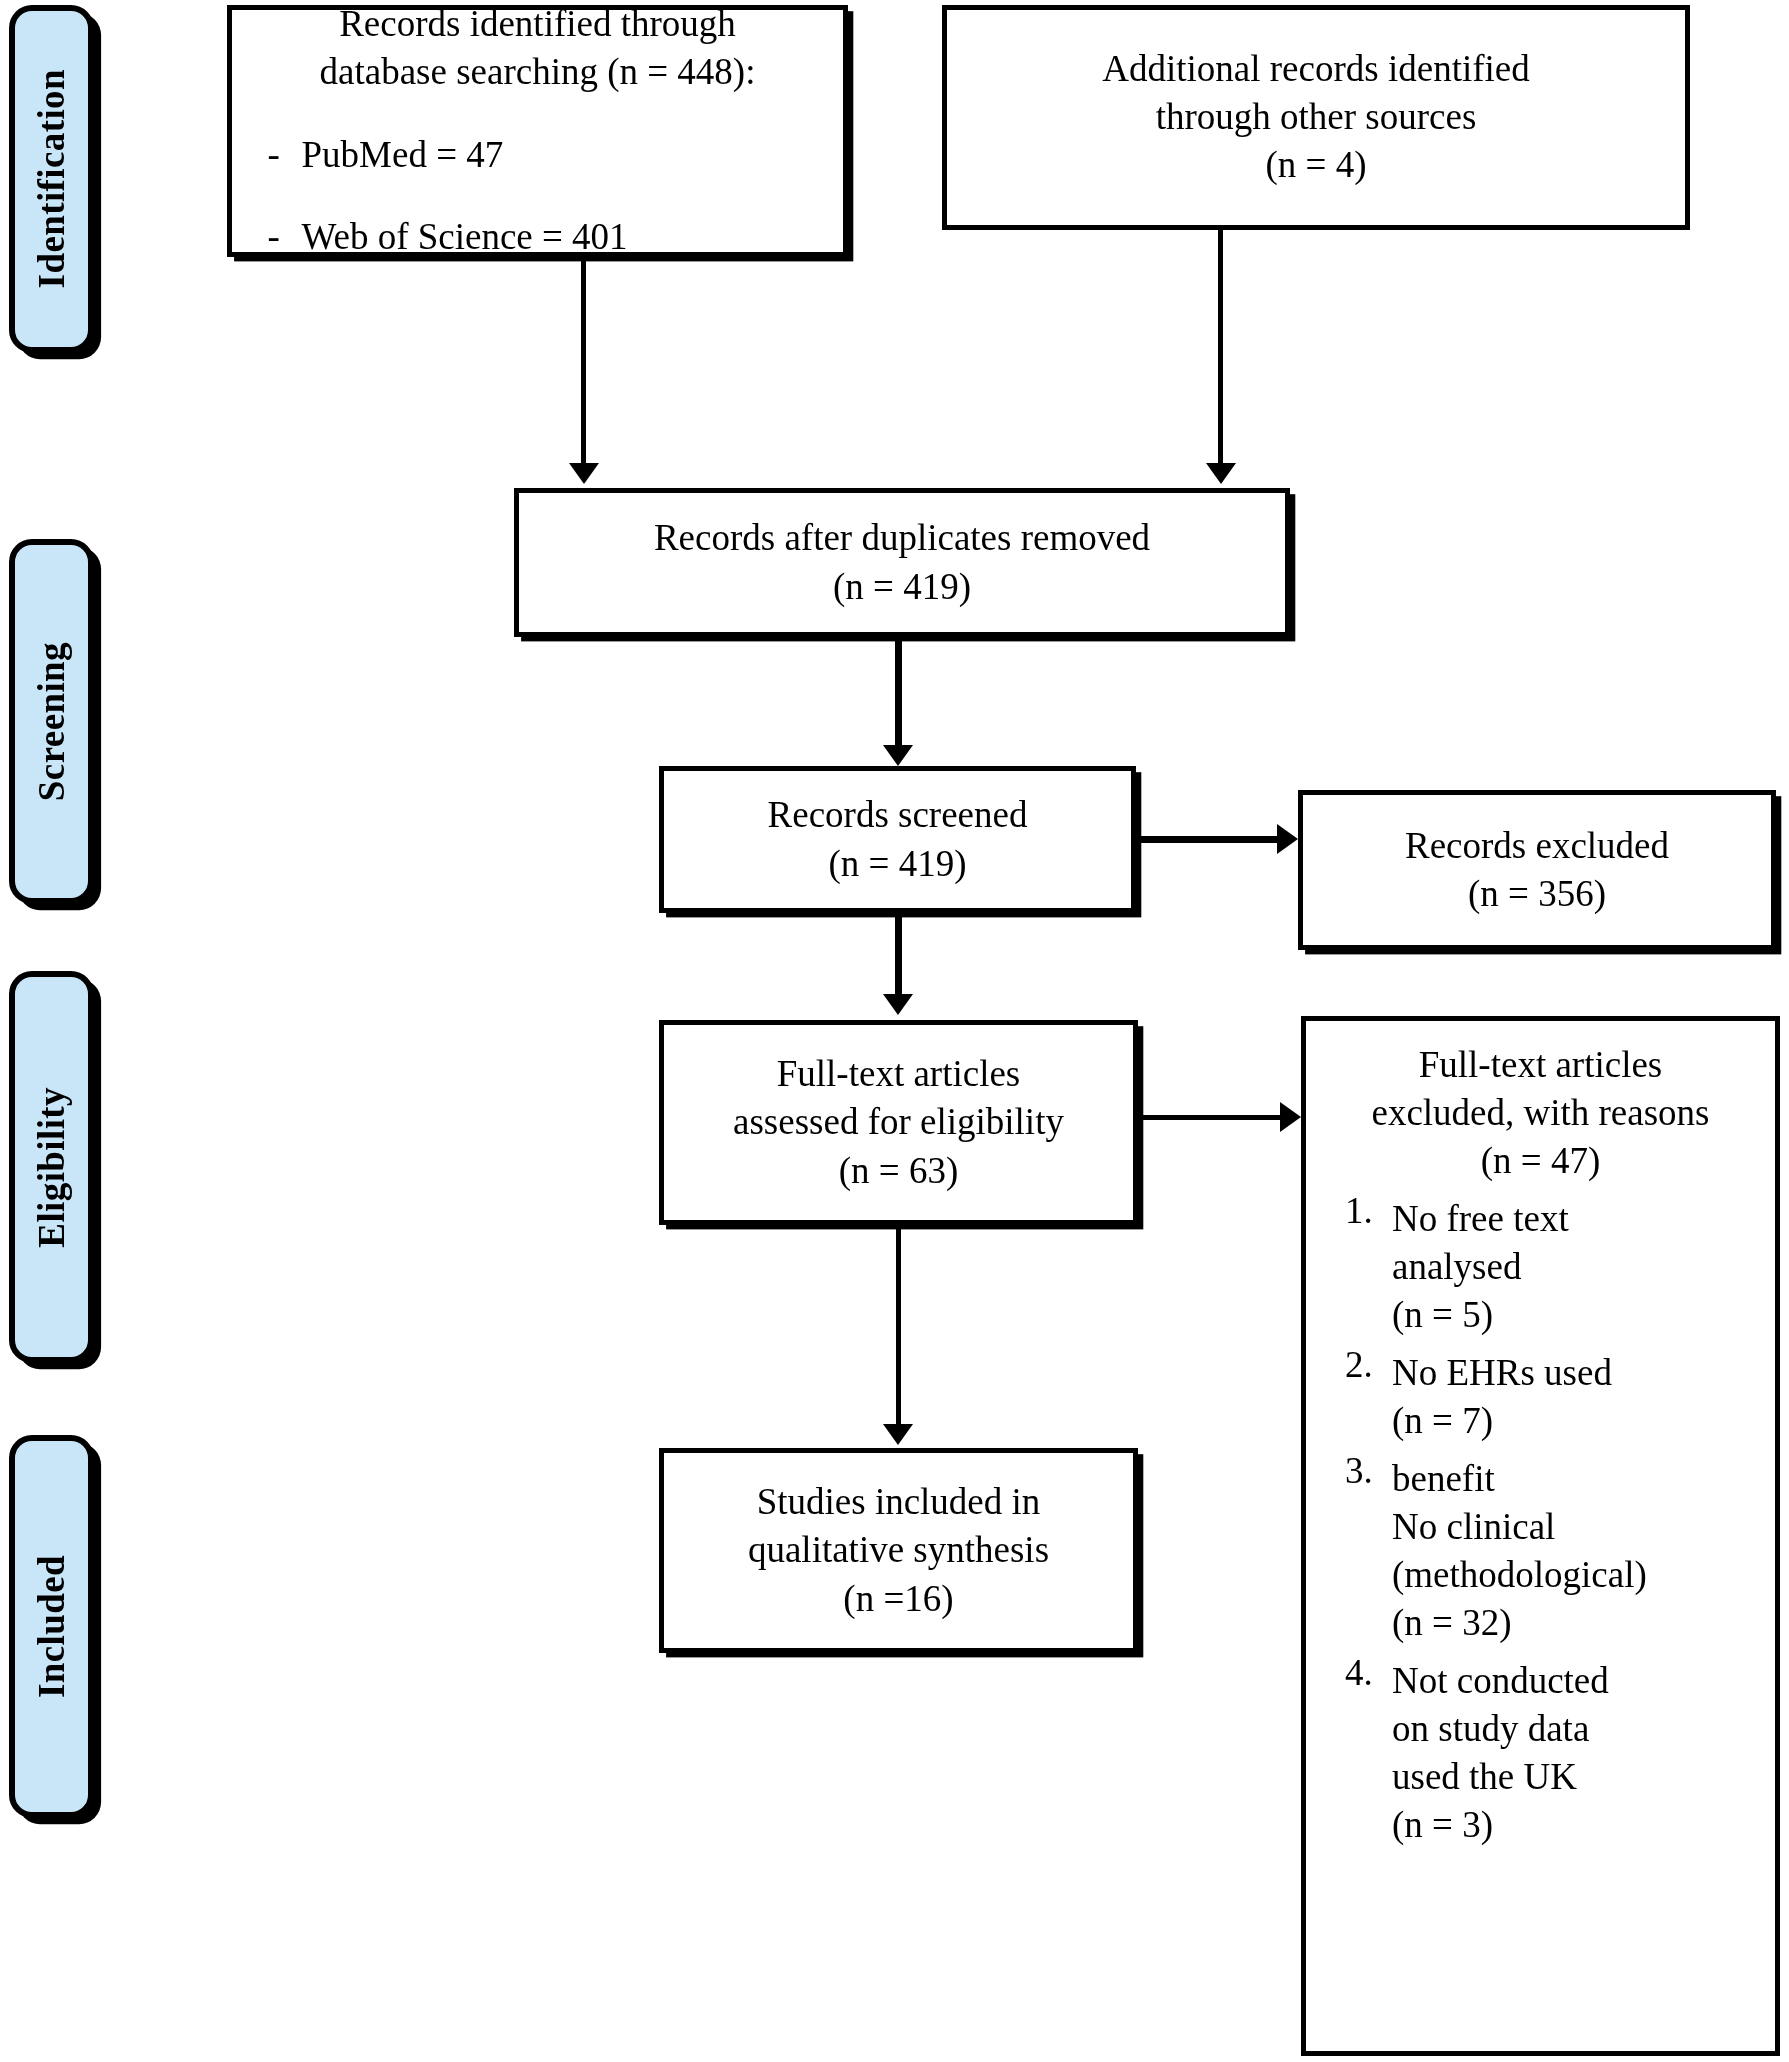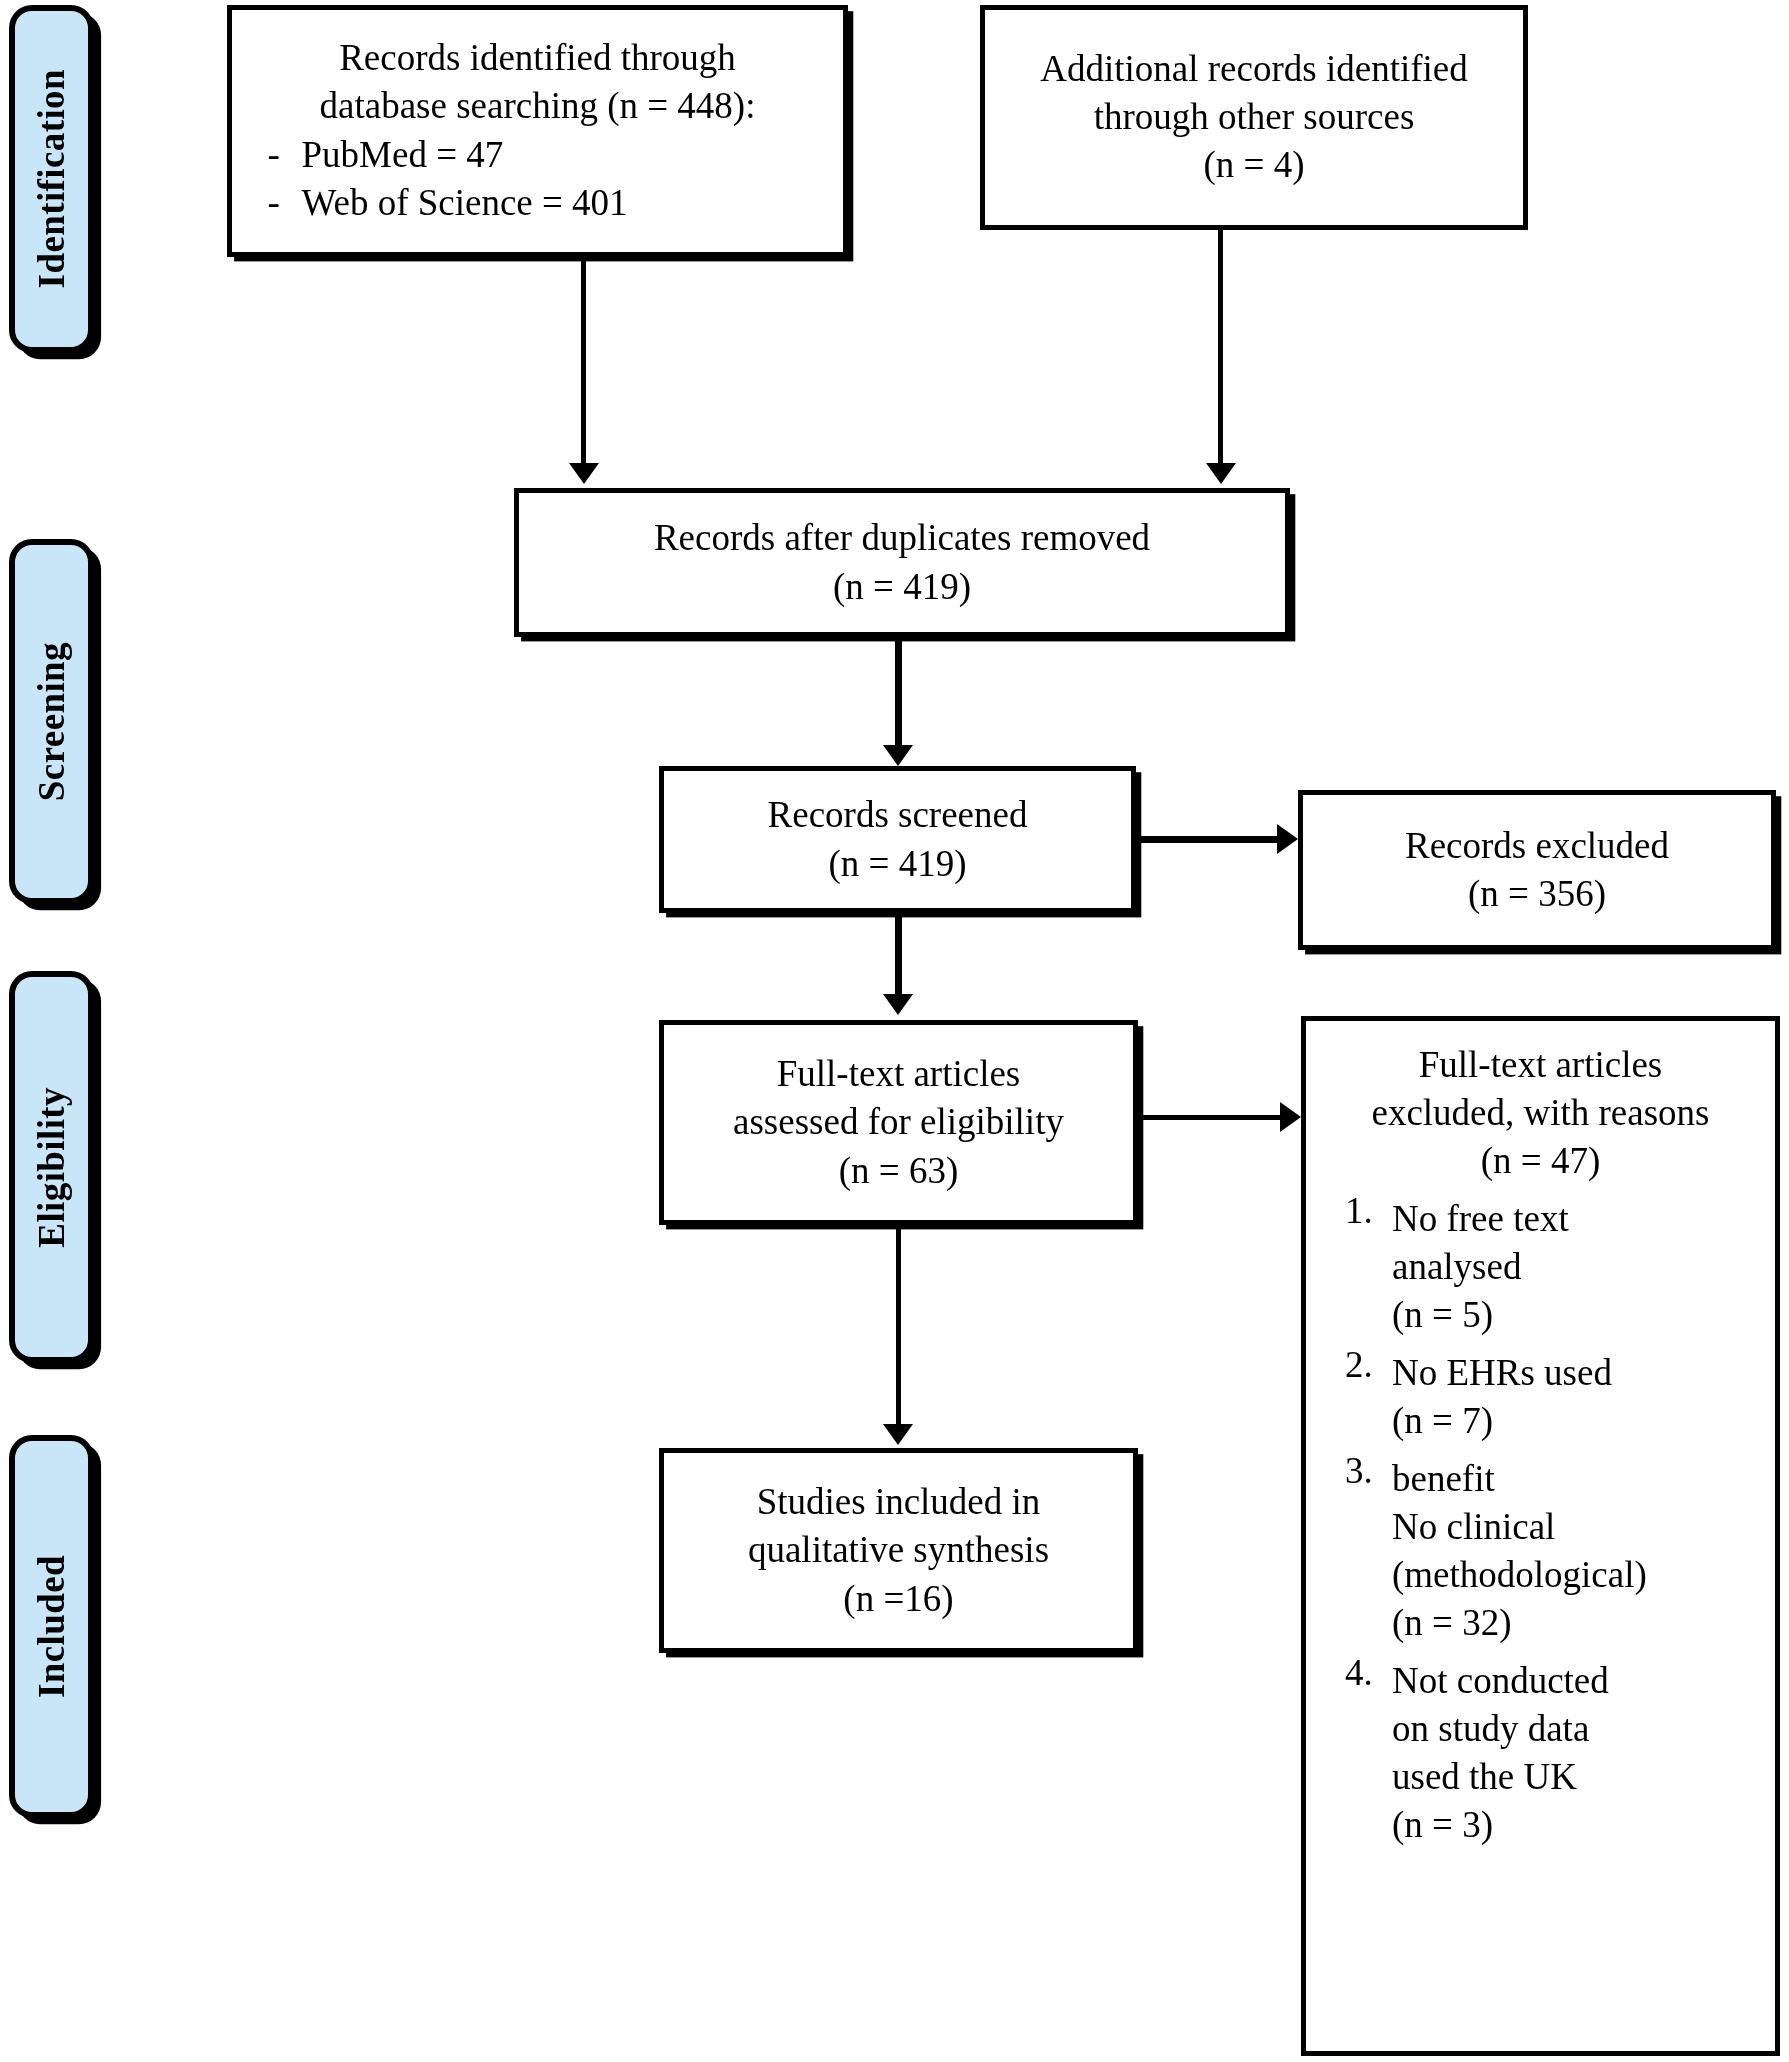--- a/index.html
+++ b/index.html
@@ -66,21 +66,21 @@
     align-items: baseline;
     text-align: left;
   }
   .dash-list li .dash {
     width: 57px;
     flex: 0 0 57px;
     text-align: left;
     padding-left: 23px;
     box-sizing: border-box;
   }
-  .dash-list li .dtxt { white-space: pre; }
+  .dash-list li .dtxt { white-space: pre; margin-top: 34px; }
 
   
   .reason-box .box-text { padding: 0 9px; }
   .num-list { margin: 0; padding: 0; list-style: none; text-align: left; }
   .num-list li {
     display: flex;
     align-items: flex-start;
     margin-top: 1.8px;
   }
   .num-list li .num {
@@ -144,21 +144,21 @@
           <span class="dtxt">PubMed = 47</span>
         </li>
         <li>
           <span class="dash">-</span>
           <span class="dtxt">Web of Science = 401</span>
         </li>
       </ul>
     </div>
   </div>
 
-  <div class="flow-box" style="left:980px; top:4.5px; width:548px; height:225px;">
+  <div class="flow-box" style="left:942px; top:4.5px; width:748px; height:225px;">
     <div class="box-text">
       <span class="line">Additional records identified</span>
       <span class="line">through other sources</span>
       <span class="line">(n = 4)</span>
     </div>
   </div>
 
   <div class="vline" style="left:581px; top:257px; width:5.3px; height:207px;"></div>
   <div class="arrow-down" style="left:569px; top:463px;"></div>
 

